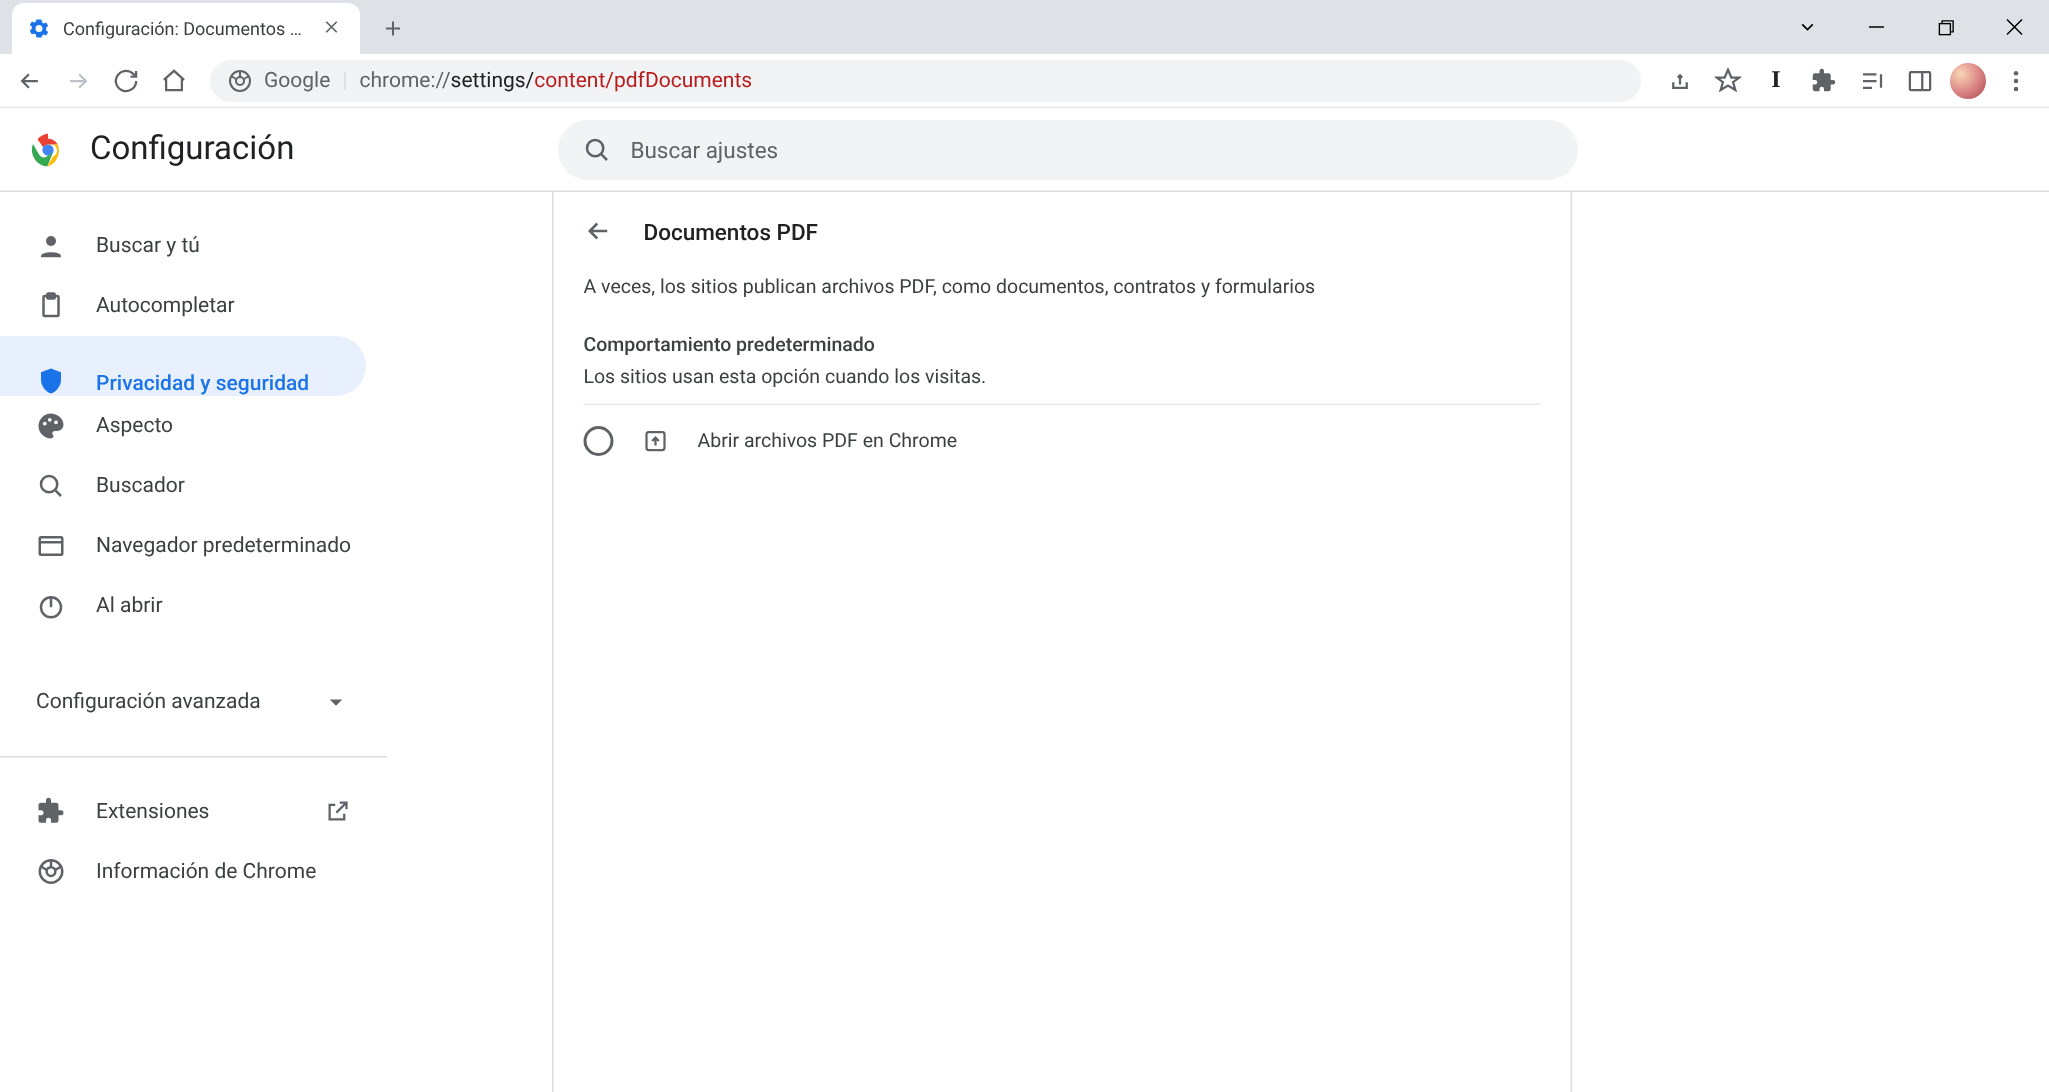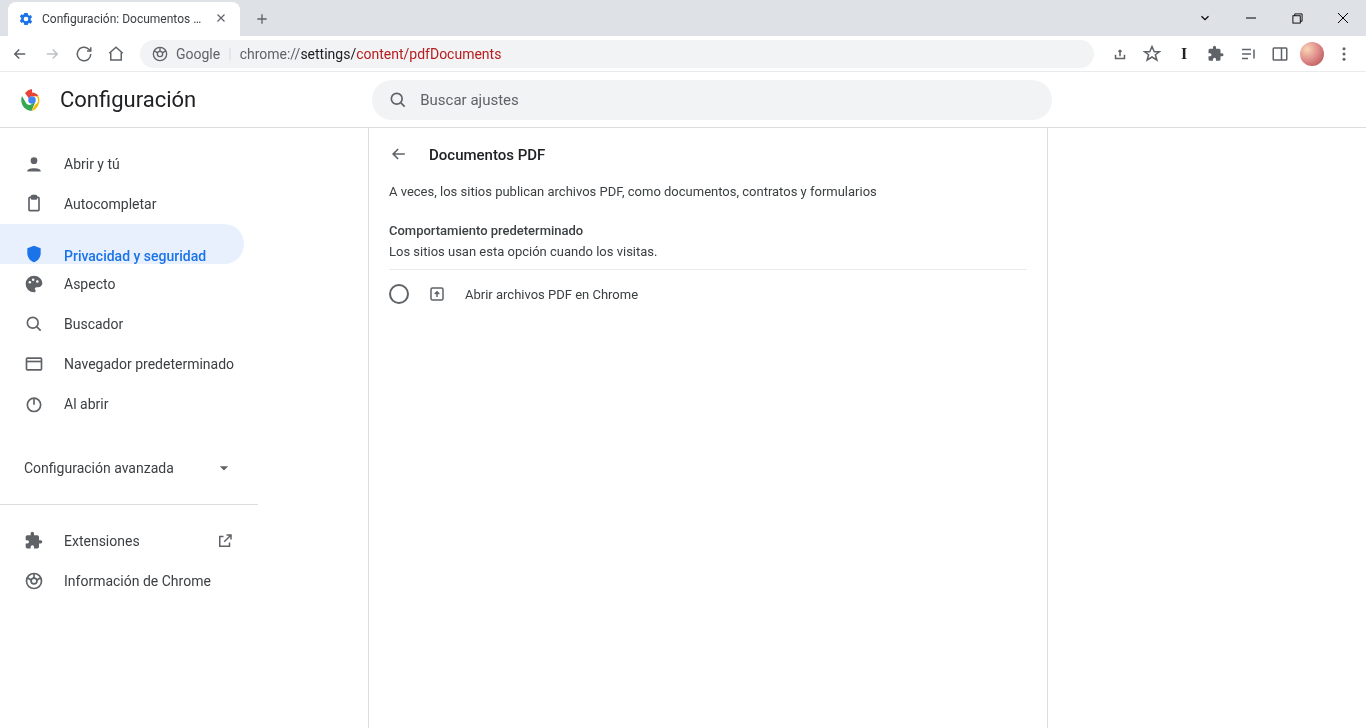--- a/index.html
+++ b/index.html
@@ -214,21 +214,21 @@
   <div class="appbody">
 
     <div class="sidebar">
       <div class="navitem">
         <span class="nicon">
             <svg width="20" height="20" viewBox="0 0 24 24" fill="#5f6368">
               <circle cx="12" cy="8" r="4"></circle>
               <path d="M4 20c0-4 16-4 16 0v1H4z"></path>
             </svg>
           </span>
-        <span>Abrir y tú</span>
+        <span>Buscar y tú</span>
       </div>
       <div class="navitem">
         <span class="nicon">
             <svg width="20" height="20" viewBox="0 0 24 24" fill="none" stroke="#5f6368" stroke-width="2">
               <rect x="6" y="4" width="12" height="16" rx="1"></rect>
               <rect x="9" y="2" width="6" height="4" rx="1" fill="#5f6368"></rect>
             </svg>
           </span>
         <span>Autocompletar</span>
       </div>

